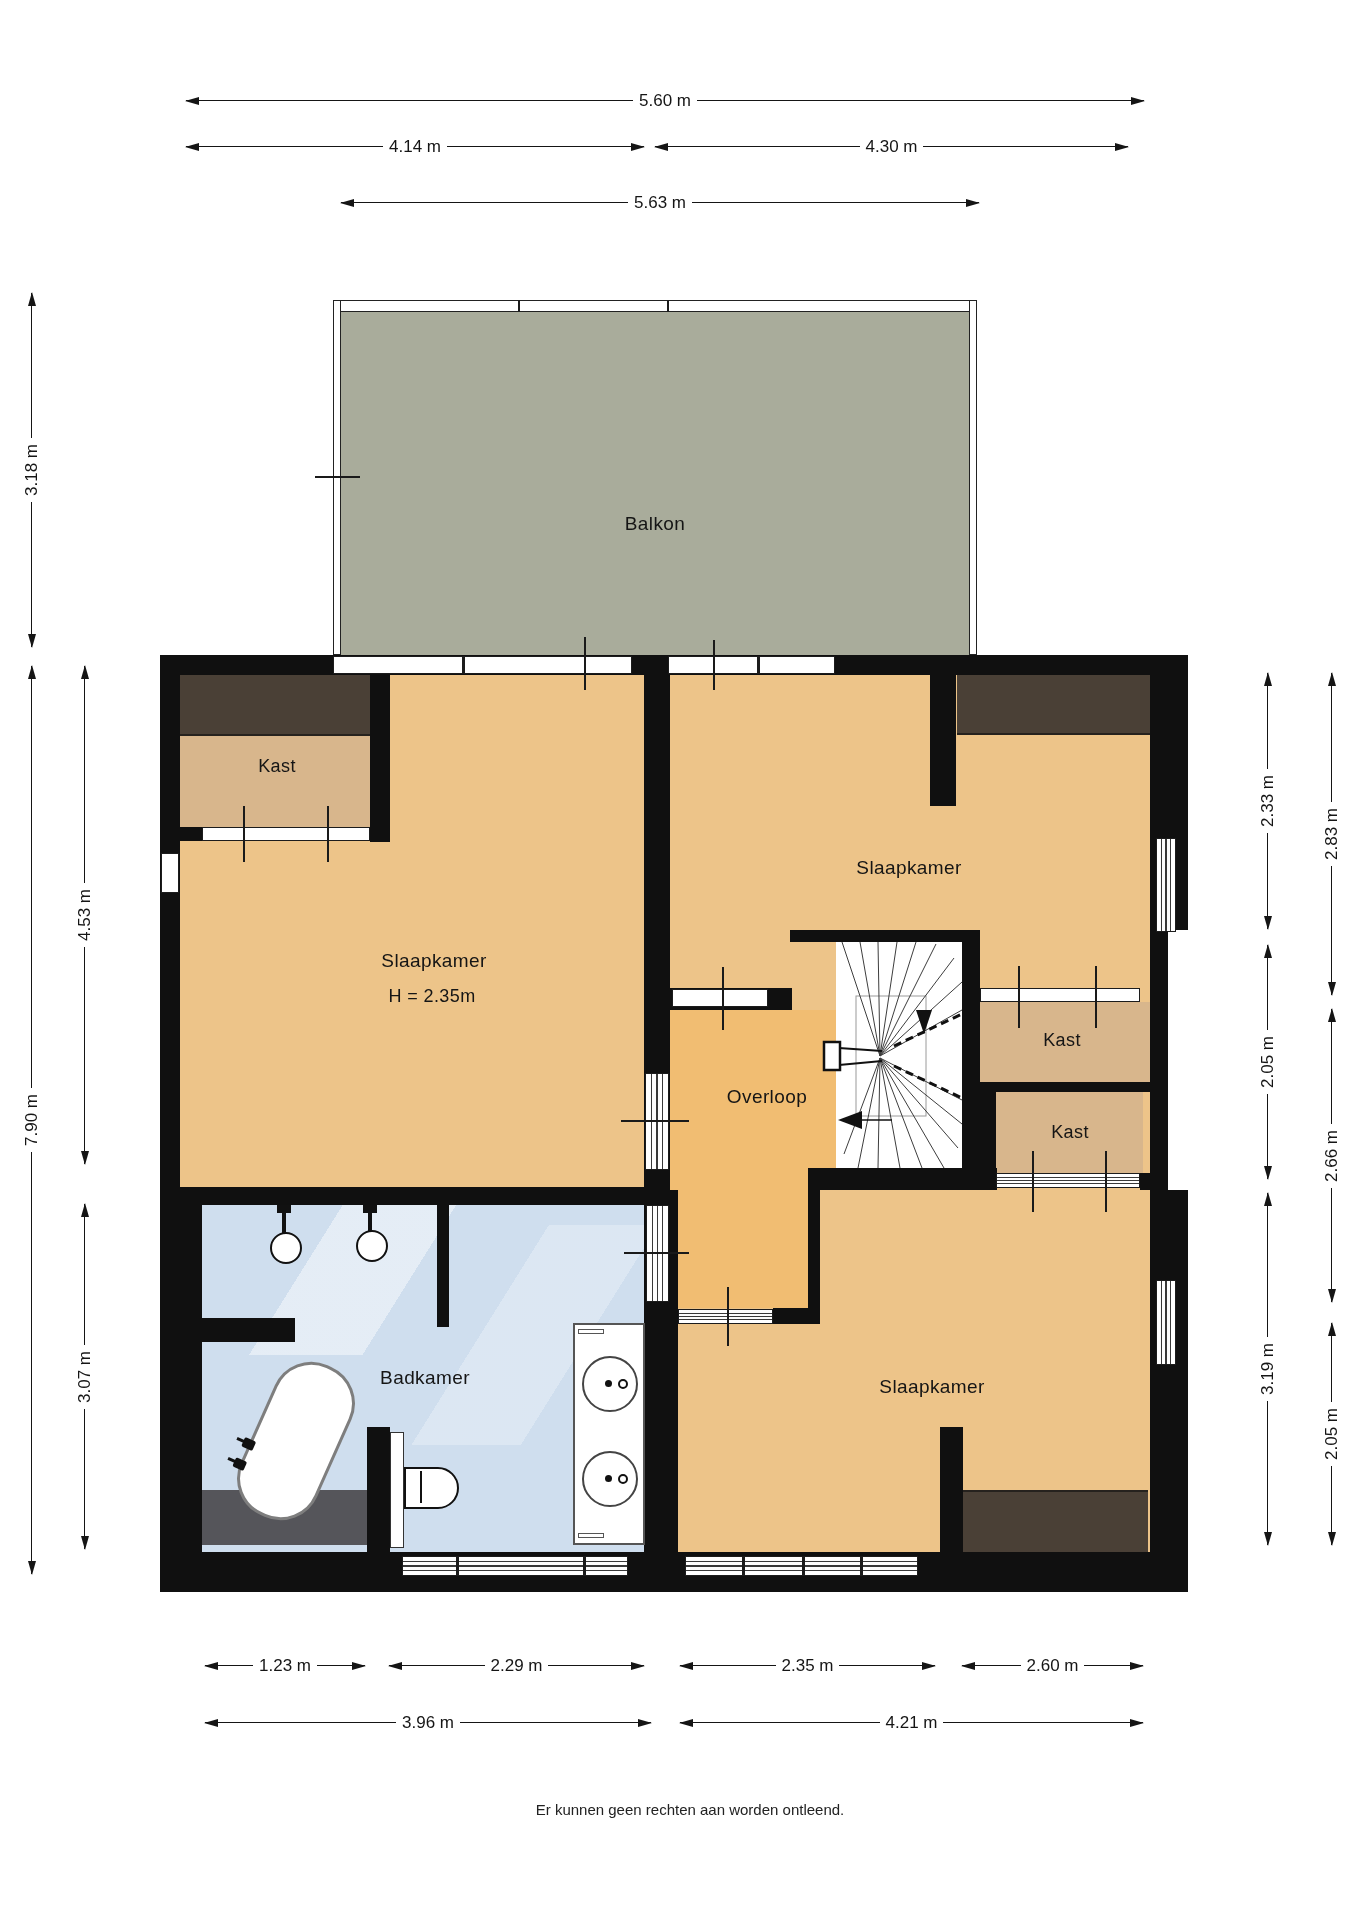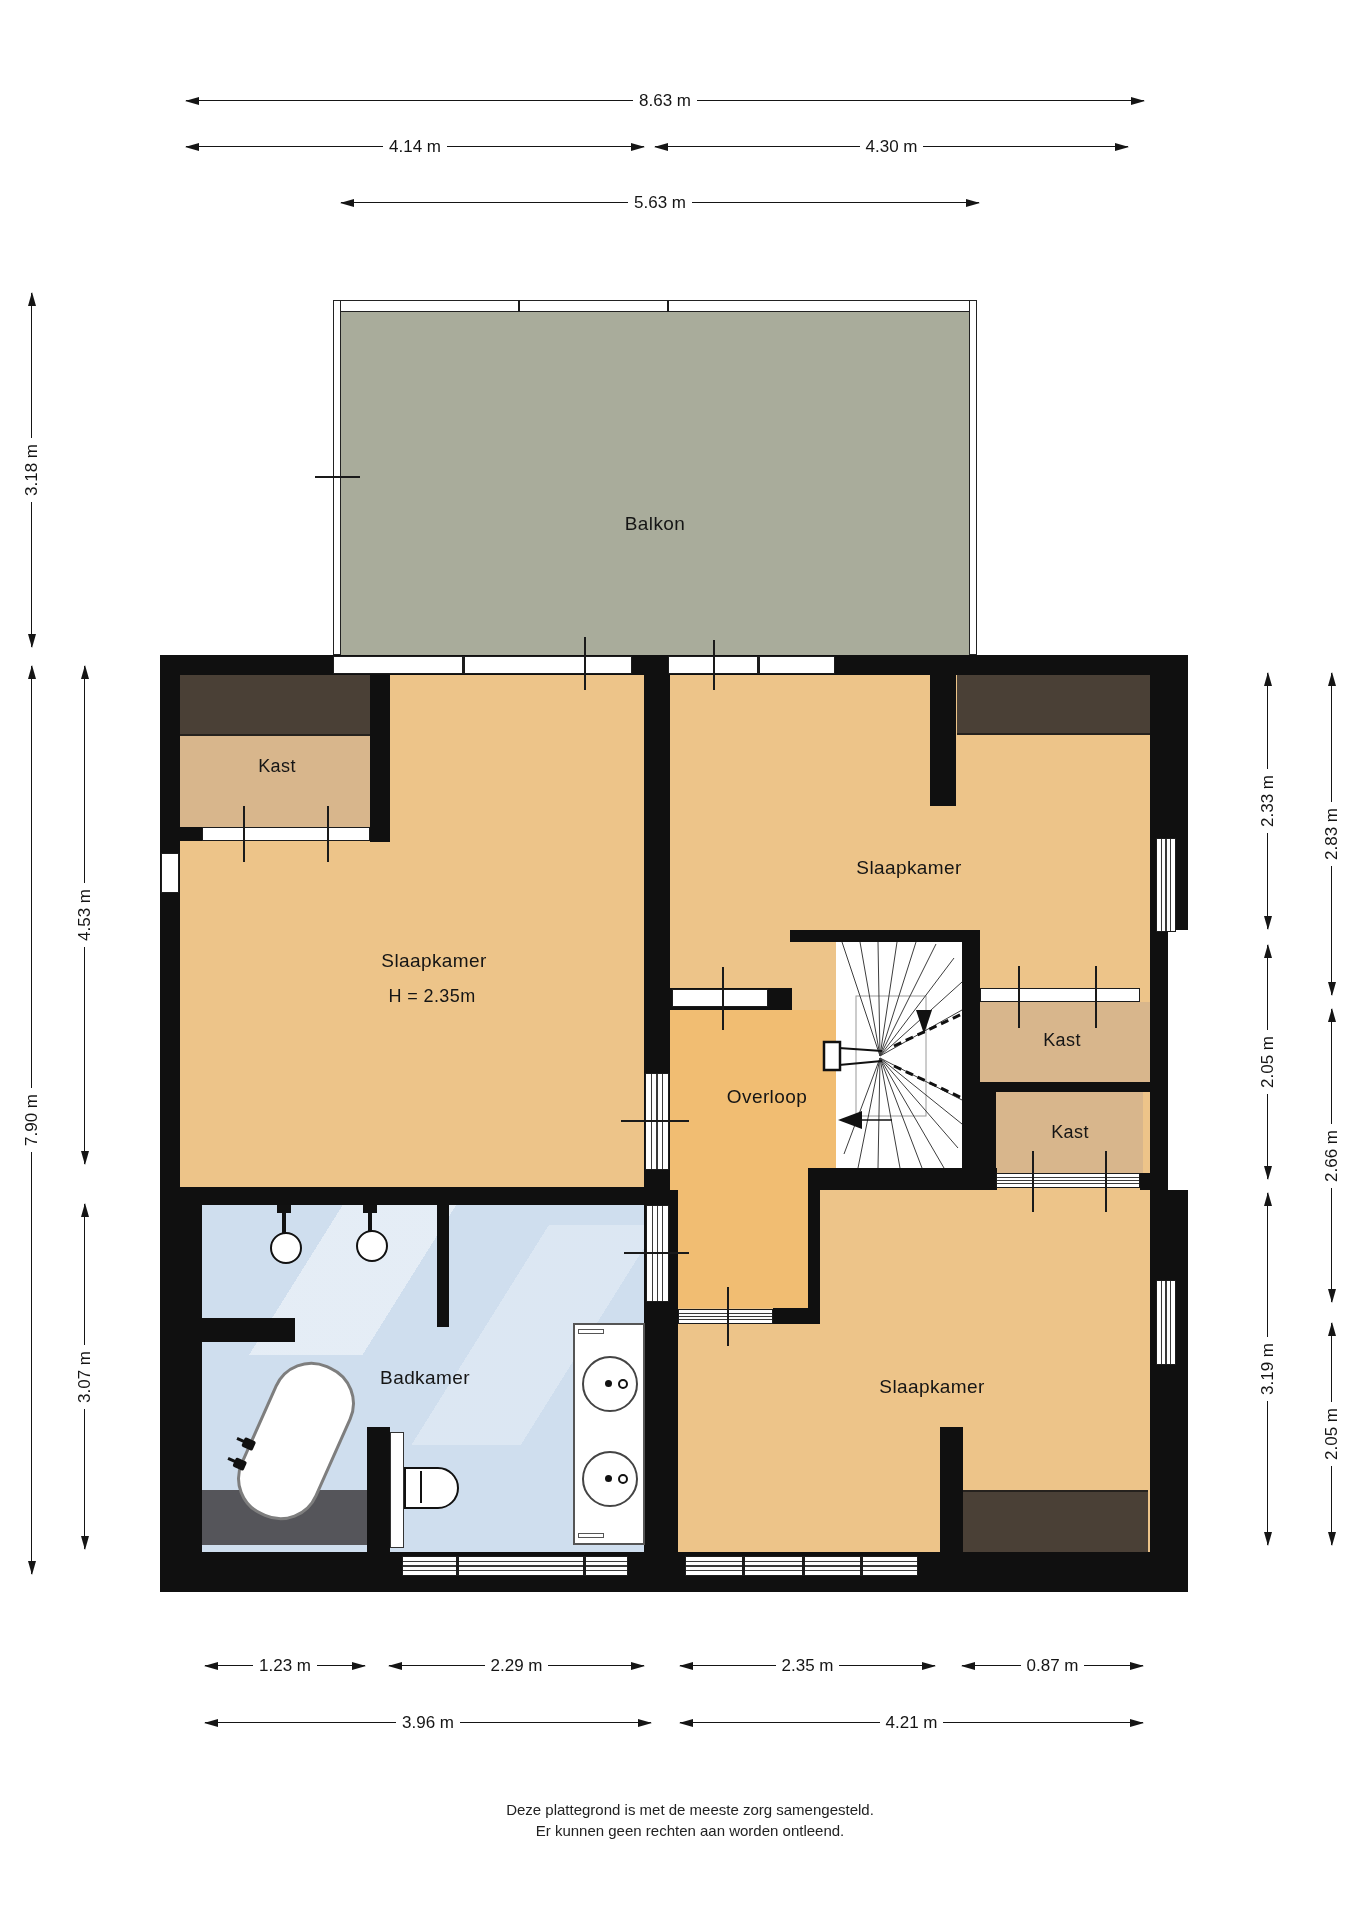--- a/index.html
+++ b/index.html
@@ -212,21 +212,21 @@
   <div class="rl" style="left:425px;top:1378px;">Badkamer</div>
   <div class="rl small" style="left:277px;top:766px;">Kast</div>
   <div class="rl small" style="left:1062px;top:1040px;">Kast</div>
   <div class="rl small" style="left:1070px;top:1132px;">Kast</div>
 
   <div id="dims">
       <div class="dim dim-h" style="left: 185px; top: 92px; width: 960px;">
         <span class="l"></span>
         <span class="arr a-l"></span>
         <span class="arr a-r"></span>
-        <span class="dim-lab">8.63 m</span>
+        <span class="dim-lab">5.60 m</span>
       </div>
       <div class="dim dim-h" style="left: 185px; top: 138px; width: 460px;">
         <span class="l"></span>
         <span class="arr a-l"></span>
         <span class="arr a-r"></span>
         <span class="dim-lab">4.14 m</span>
       </div>
       <div class="dim dim-h" style="left: 654px; top: 138px; width: 475px;">
         <span class="l"></span>
         <span class="arr a-l"></span>
@@ -314,33 +314,32 @@
       <div class="dim dim-h" style="left: 679px; top: 1657px; width: 257px;">
         <span class="l"></span>
         <span class="arr a-l"></span>
         <span class="arr a-r"></span>
         <span class="dim-lab">2.35 m</span>
       </div>
       <div class="dim dim-h" style="left: 961px; top: 1657px; width: 183px;">
         <span class="l"></span>
         <span class="arr a-l"></span>
         <span class="arr a-r"></span>
-        <span class="dim-lab">0.87 m</span>
+        <span class="dim-lab">2.60 m</span>
       </div>
       <div class="dim dim-h" style="left: 204px; top: 1714px; width: 448px;">
         <span class="l"></span>
         <span class="arr a-l"></span>
         <span class="arr a-r"></span>
         <span class="dim-lab">3.96 m</span>
       </div>
       <div class="dim dim-h" style="left: 679px; top: 1714px; width: 465px;">
         <span class="l"></span>
         <span class="arr a-l"></span>
         <span class="arr a-r"></span>
         <span class="dim-lab">4.21 m</span>
       </div>
     </div>
 
   <div class="footer">
-    <div>Deze plattegrond is met de meeste zorg samengesteld.</div>
     <div>Er kunnen geen rechten aan worden ontleend.</div>
   </div>
 </div>
 
 </body></html>

